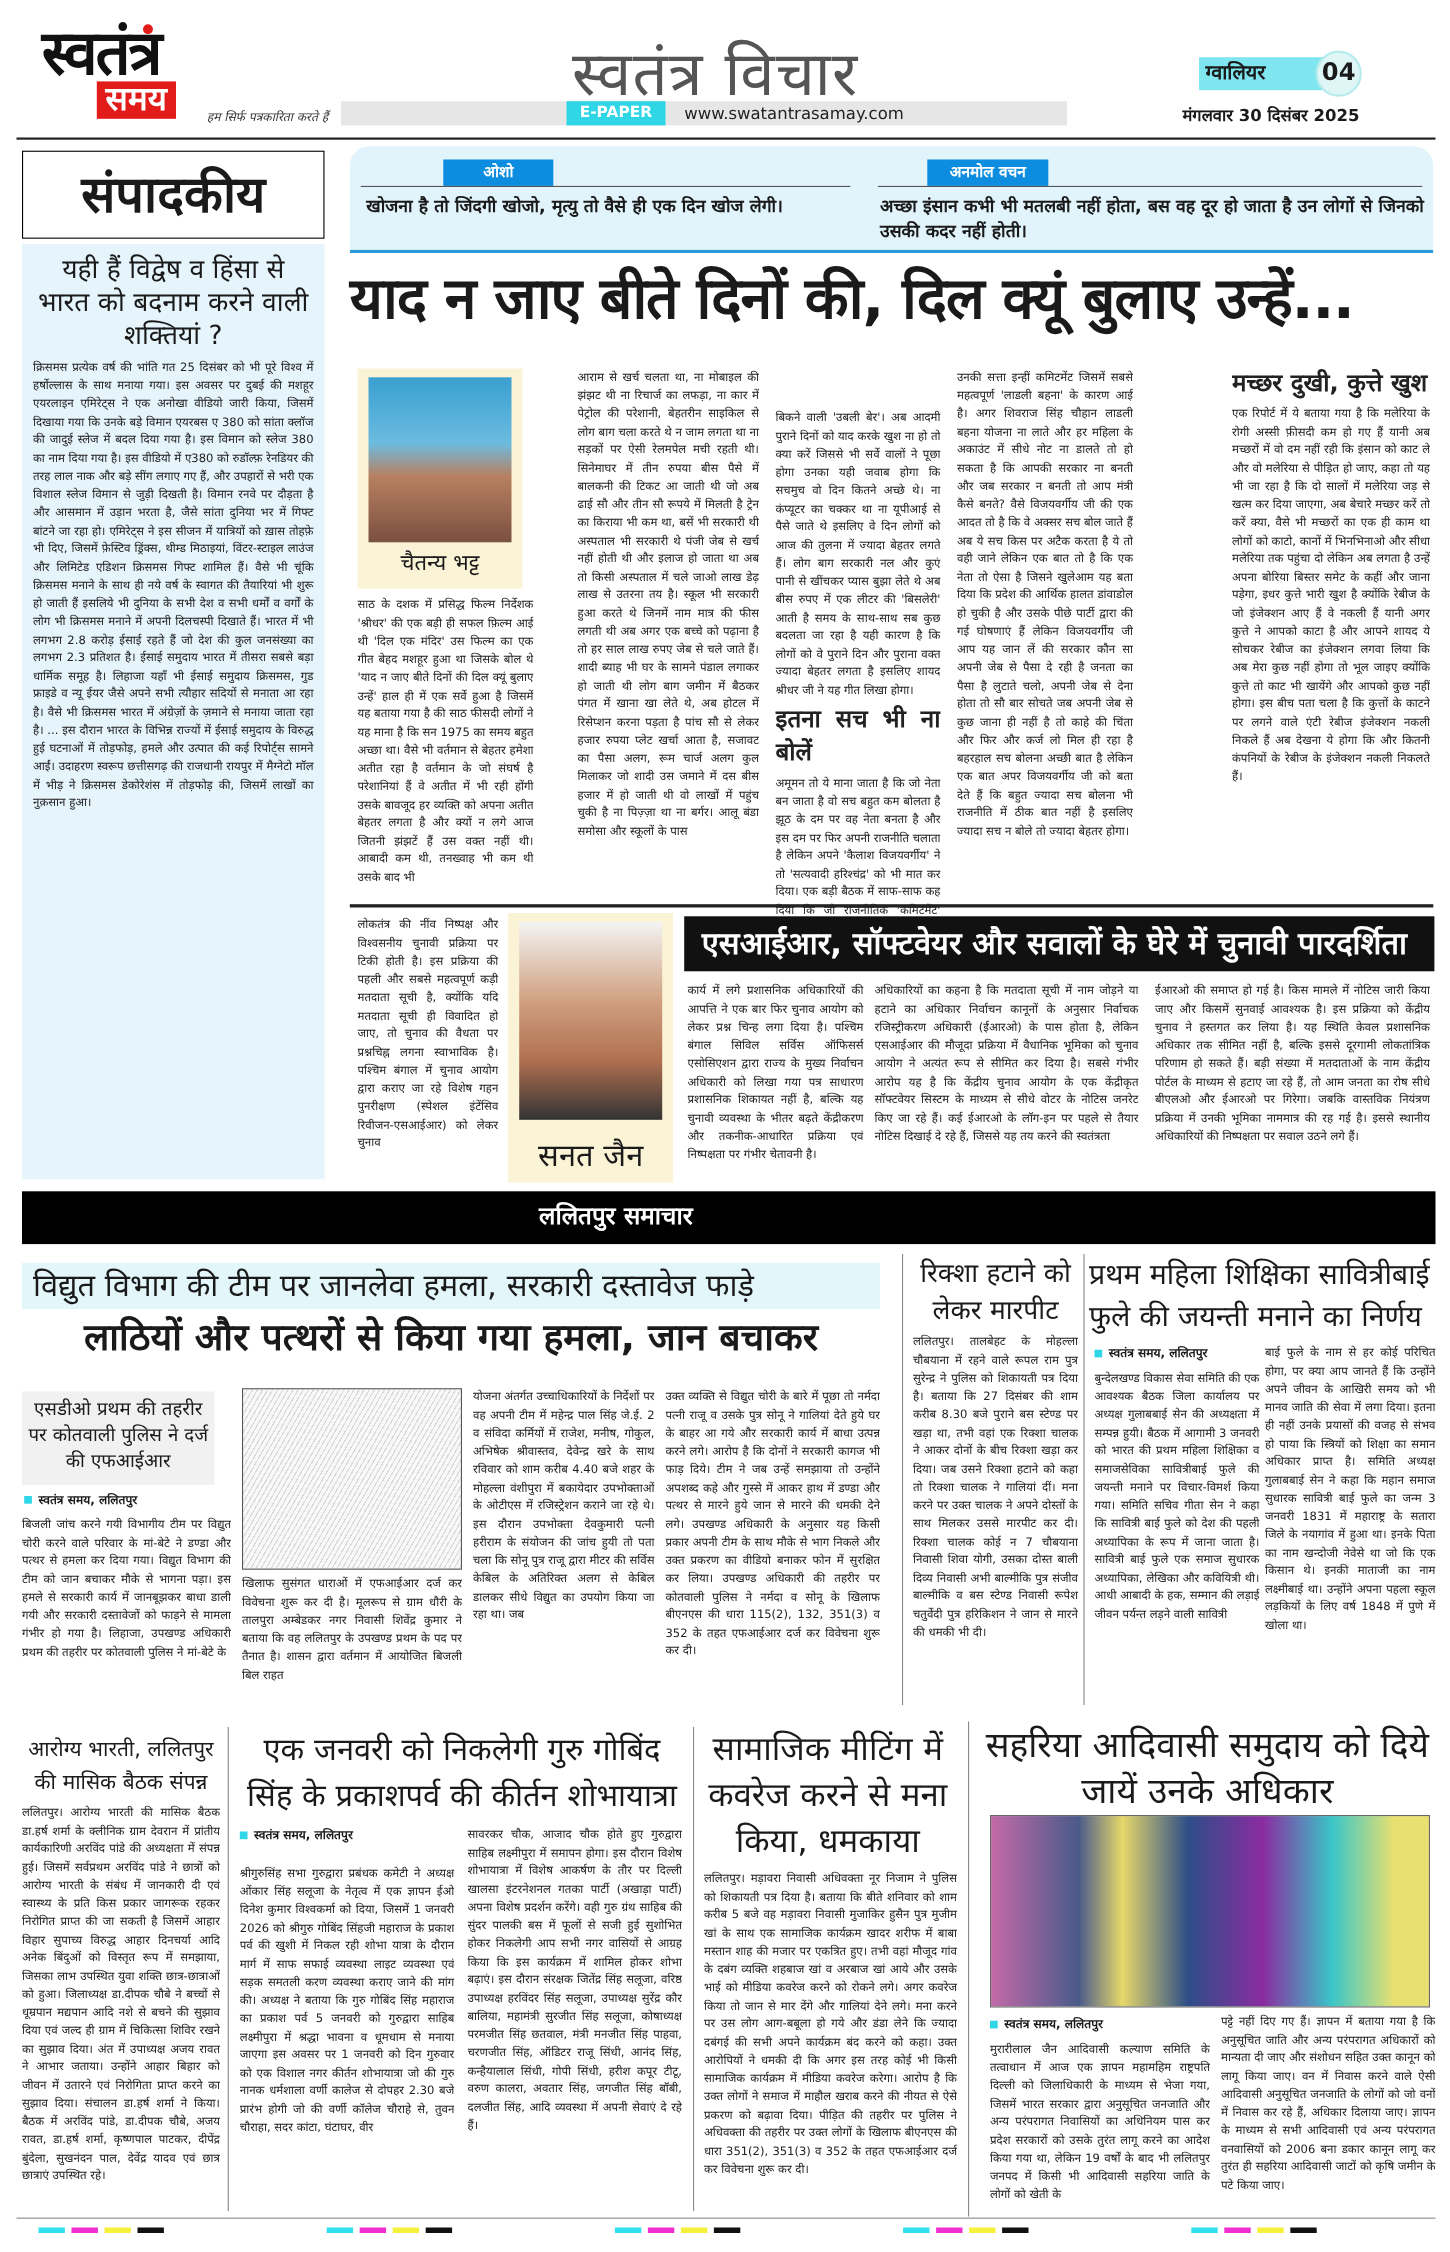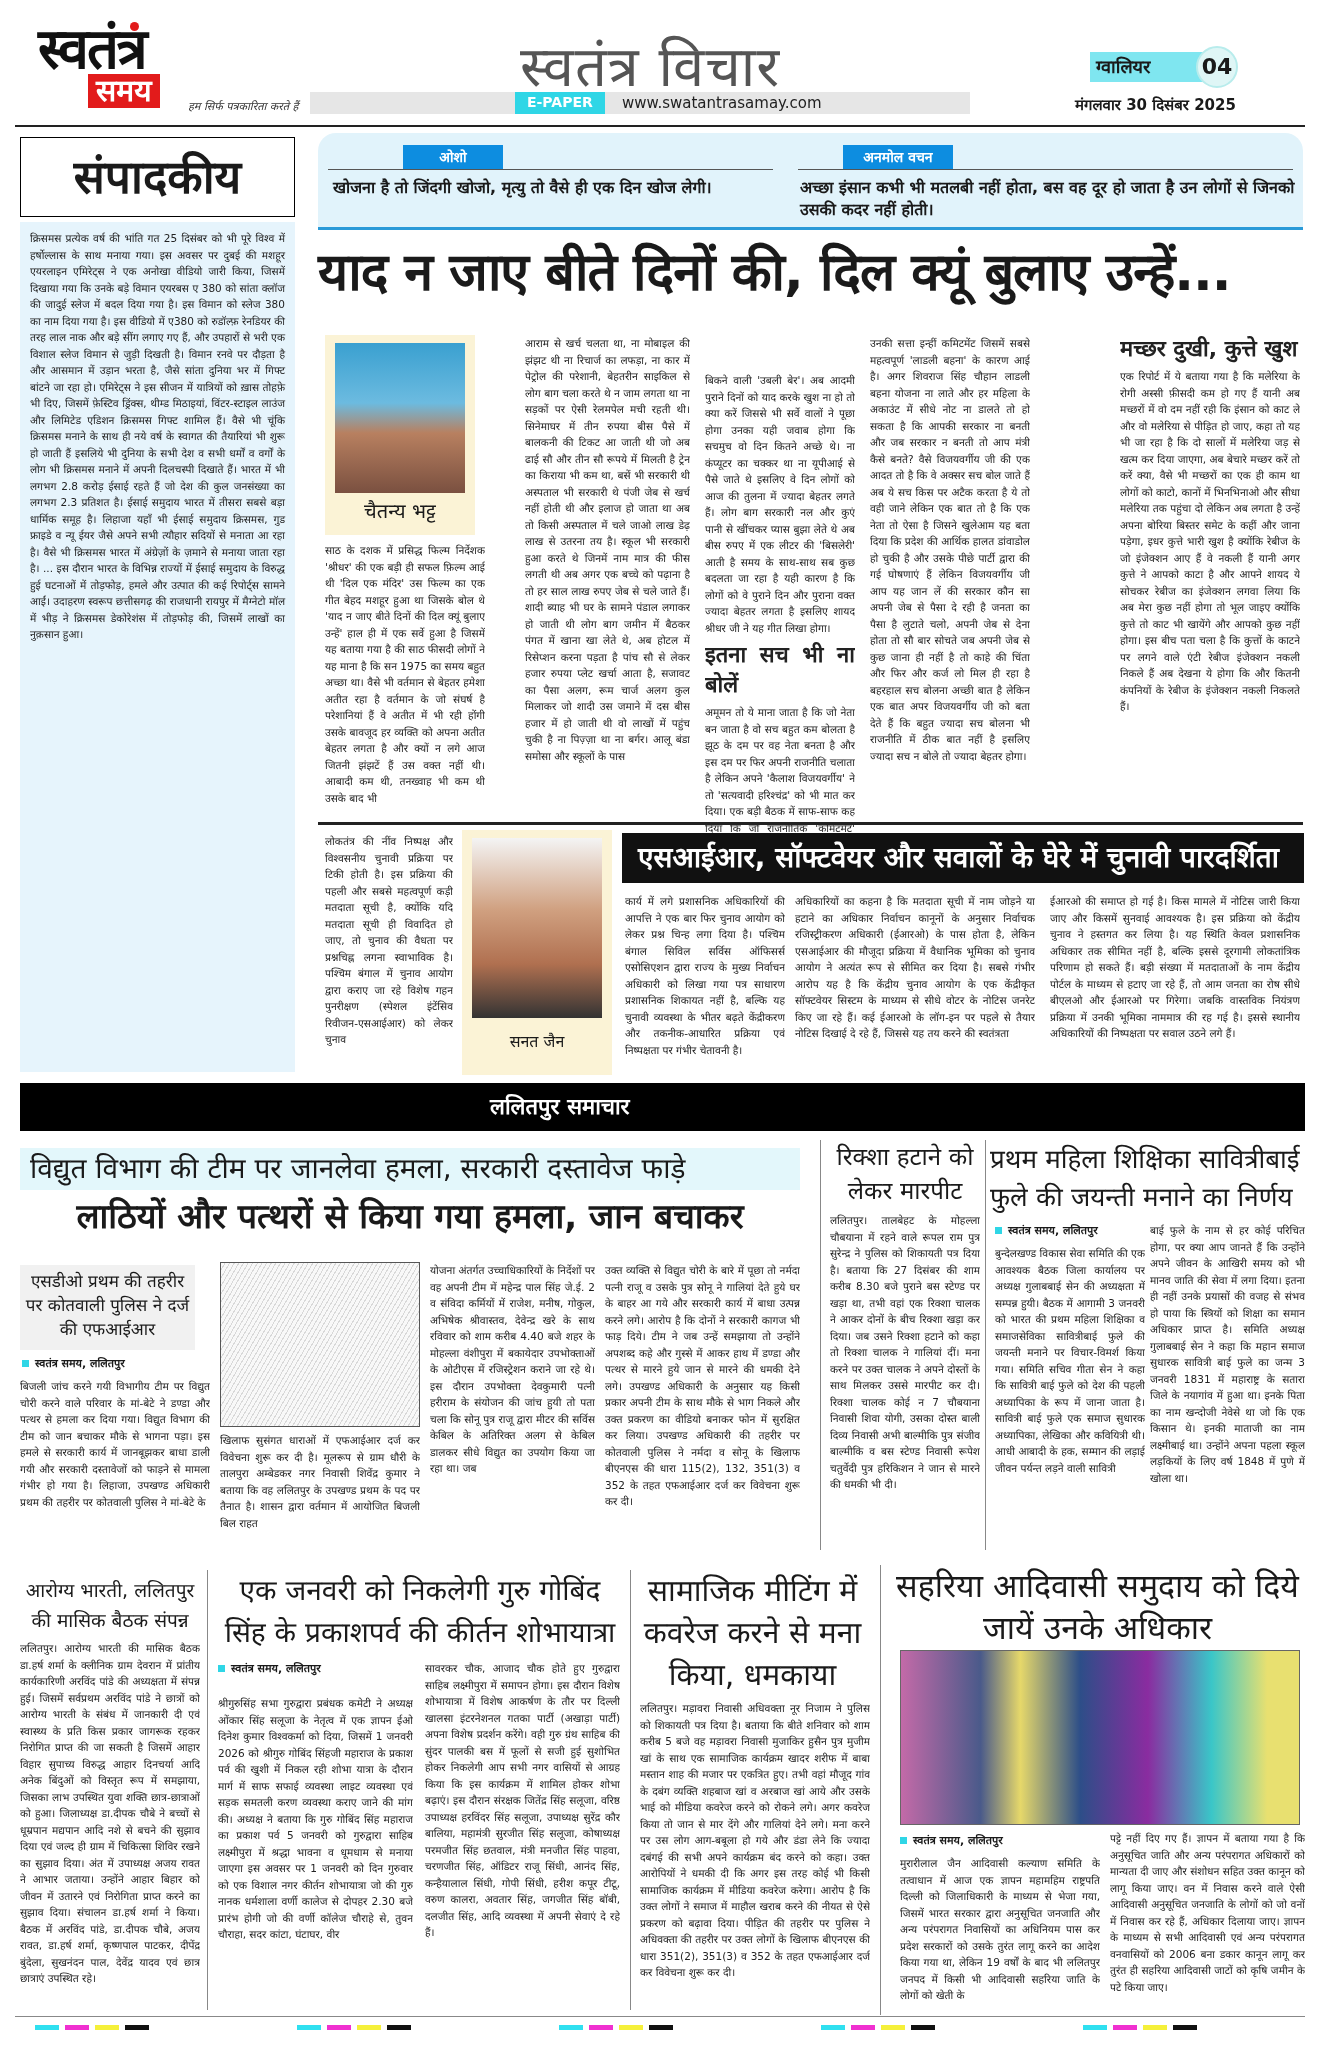--- a/index.html
+++ b/index.html
@@ -72,20 +72,21 @@
 <div class="abs epaper-bar"></div>
 <div class="abs epaper-tag">E-PAPER</div>
 <div class="abs website">www.swatantrasamay.com</div>
 <div class="abs city-box">ग्वालियर</div>
 <div class="abs page-num">04</div>
 <div class="abs date">मंगलवार 30 दिसंबर 2025</div>
 <div class="abs rule-top"></div>
 
 <div class="abs sampadakiya-box">संपादकीय</div>
 <div class="abs edit-panel">
+  <div class="edit-title">यही हैं विद्वेष व हिंसा से भारत को बदनाम करने वाली शक्तियां ?</div>
   <div class="body-text">क्रिसमस प्रत्येक वर्ष की भांति गत 25 दिसंबर को भी पूरे विश्व में हर्षोल्लास के साथ मनाया गया। इस अवसर पर दुबई की मशहूर एयरलाइन एमिरेट्स ने एक अनोखा वीडियो जारी किया, जिसमें दिखाया गया कि उनके बड़े विमान एयरबस ए 380 को सांता क्लॉज की जादुई स्लेज में बदल दिया गया है। इस विमान को स्लेज 380 का नाम दिया गया है। इस वीडियो में ए380 को रुडॉल्फ़ रेनडियर की तरह लाल नाक और बड़े सींग लगाए गए हैं, और उपहारों से भरी एक विशाल स्लेज विमान से जुड़ी दिखती है। विमान रनवे पर दौड़ता है और आसमान में उड़ान भरता है, जैसे सांता दुनिया भर में गिफ्ट बांटने जा रहा हो। एमिरेट्स ने इस सीजन में यात्रियों को ख़ास तोहफ़े भी दिए, जिसमें फ़ेस्टिव ड्रिंक्स, थीम्ड मिठाइयां, विंटर-स्टाइल लाउंज और लिमिटेड एडिशन क्रिसमस गिफ्ट शामिल हैं। वैसे भी चूंकि क्रिसमस मनाने के साथ ही नये वर्ष के स्वागत की तैयारियां भी शुरू हो जाती हैं इसलिये भी दुनिया के सभी देश व सभी धर्मों व वर्गों के लोग भी क्रिसमस मनाने में अपनी दिलचस्पी दिखाते हैं। भारत में भी लगभग 2.8 करोड़ ईसाई रहते हैं जो देश की कुल जनसंख्या का लगभग 2.3 प्रतिशत है। ईसाई समुदाय भारत में तीसरा सबसे बड़ा धार्मिक समूह है। लिहाजा यहाँ भी ईसाई समुदाय क्रिसमस, गुड फ्राइडे व न्यू ईयर जैसे अपने सभी त्यौहार सदियों से मनाता आ रहा है। वैसे भी क्रिसमस भारत में अंग्रेज़ों के ज़माने से मनाया जाता रहा है। ... इस दौरान भारत के विभिन्न राज्यों में ईसाई समुदाय के विरुद्ध हुई घटनाओं में तोड़फोड़, हमले और उत्पात की कई रिपोर्ट्स सामने आईं। उदाहरण स्वरूप छत्तीसगढ़ की राजधानी रायपुर में मैग्नेटो मॉल में भीड़ ने क्रिसमस डेकोरेशंस में तोड़फोड़ की, जिसमें लाखों का नुक़सान हुआ।</div>
 </div>
 
 <div class="abs quote-panel">
   <div class="quote-tab" style="left:85px;width:100px;">ओशो</div>
   <div class="quote-rule" style="left:10px;width:445px;"></div>
   <div class="quote-text" style="left:15px;width:440px;">खोजना है तो जिंदगी खोजो, मृत्यु तो वैसे ही एक दिन खोज लेगी।</div>
   <div class="quote-tab" style="width: 110px; margin-left: 0px; left: 525px;">अनमोल वचन</div>
   <div class="quote-rule" style="left: 480px; width: 495px;"></div>
 </div>
@@ -108,21 +109,21 @@
 <div class="col" style="left:870px;top:335px;width:160px;height:485px;overflow:hidden;">उनकी सत्ता इन्हीं कमिटमेंट जिसमें सबसे महत्वपूर्ण 'लाडली बहना' के कारण आई है। अगर शिवराज सिंह चौहान लाडली बहना योजना ना लाते और हर महिला के अकाउंट में सीधे नोट ना डालते तो हो सकता है कि आपकी सरकार ना बनती और जब सरकार न बनती तो आप मंत्री कैसे बनते? वैसे विजयवर्गीय जी की एक आदत तो है कि वे अक्सर सच बोल जाते हैं अब ये सच किस पर अटैक करता है ये तो वही जाने लेकिन एक बात तो है कि एक नेता तो ऐसा है जिसने खुलेआम यह बता दिया कि प्रदेश की आर्थिक हालत डांवाडोल हो चुकी है और उसके पीछे पार्टी द्वारा की गई घोषणाएं हैं लेकिन विजयवर्गीय जी आप यह जान लें की सरकार कौन सा अपनी जेब से पैसा दे रही है जनता का पैसा है लुटाते चलो, अपनी जेब से देना होता तो सौ बार सोचते जब अपनी जेब से कुछ जाना ही नहीं है तो काहे की चिंता और फिर और कर्ज लो मिल ही रहा है बहरहाल सच बोलना अच्छी बात है लेकिन एक बात अपर विजयवर्गीय जी को बता देते हैं कि बहुत ज्यादा सच बोलना भी राजनीति में ठीक बात नहीं है इसलिए ज्यादा सच न बोले तो ज्यादा बेहतर होगा।</div>
 <div class="col" style="left:1120px;top:330px;width:180px;height:490px;overflow:hidden;">
   <div class="subhead">मच्छर दुखी, कुत्ते खुश</div>
   <div>एक रिपोर्ट में ये बताया गया है कि मलेरिया के रोगी अस्सी फ़ीसदी कम हो गए हैं यानी अब मच्छरों में वो दम नहीं रही कि इंसान को काट ले और वो मलेरिया से पीड़ित हो जाए, कहा तो यह भी जा रहा है कि दो सालों में मलेरिया जड़ से खत्म कर दिया जाएगा, अब बेचारे मच्छर करें तो करें क्या, वैसे भी मच्छरों का एक ही काम था लोगों को काटो, कानों में भिनभिनाओ और सीधा मलेरिया तक पहुंचा दो लेकिन अब लगता है उन्हें अपना बोरिया बिस्तर समेट के कहीं और जाना पड़ेगा, इधर कुत्ते भारी खुश है क्योंकि रेबीज के जो इंजेक्शन आए हैं वे नकली हैं यानी अगर कुत्ते ने आपको काटा है और आपने शायद ये सोचकर रेबीज का इंजेक्शन लगवा लिया कि अब मेरा कुछ नहीं होगा तो भूल जाइए क्योंकि कुत्ते तो काट भी खायेंगे और आपको कुछ नहीं होगा। इस बीच पता चला है कि कुत्तों के काटने पर लगने वाले एंटी रेबीज इंजेक्शन नकली निकले हैं अब देखना ये होगा कि और कितनी कंपनियों के रेबीज के इंजेक्शन नकली निकलते हैं।</div>
 </div>
 <div class="abs rule-section"></div>
 
 <div class="col" style="left:325px;top:833px;width:128px;height:240px;overflow:hidden;">लोकतंत्र की नींव निष्पक्ष और विश्वसनीय चुनावी प्रक्रिया पर टिकी होती है। इस प्रक्रिया की पहली और सबसे महत्वपूर्ण कड़ी मतदाता सूची है, क्योंकि यदि मतदाता सूची ही विवादित हो जाए, तो चुनाव की वैधता पर प्रश्नचिह्न लगना स्वाभाविक है। पश्चिम बंगाल में चुनाव आयोग द्वारा कराए जा रहे विशेष गहन पुनरीक्षण (स्पेशल इंटेंसिव रिवीजन-एसआईआर) को लेकर चुनाव</div>
 <div class="abs portrait" style="left:462px;top:830px;width:150px;height:245px;">
   <div class="photo" style="left:10px;top:8px;width:130px;height:180px;background:linear-gradient(180deg,#f4f4f4 0%,#d0a080 40%,#b07050 70%,#333 100%);"></div>
-  <div class="caption" style="top:200px;font-size:16px;">सनत जैन</div>
+  <div class="caption" style="top:200px;font-size:28px;">सनत जैन</div>
 </div>
 <div class="abs sir-head">एसआईआर, सॉफ्टवेयर और सवालों के घेरे में चुनावी पारदर्शिता</div>
 <div class="col" style="left:625px;top:893px;width:160px;height:178px;overflow:hidden;">कार्य में लगे प्रशासनिक अधिकारियों की आपत्ति ने एक बार फिर चुनाव आयोग को लेकर प्रश्न चिन्ह लगा दिया है। पश्चिम बंगाल सिविल सर्विस ऑफिसर्स एसोसिएशन द्वारा राज्य के मुख्य निर्वाचन अधिकारी को लिखा गया पत्र साधारण प्रशासनिक शिकायत नहीं है, बल्कि यह चुनावी व्यवस्था के भीतर बढ़ते केंद्रीकरण और तकनीक-आधारित प्रक्रिया एवं निष्पक्षता पर गंभीर चेतावनी है।</div>
 <div class="col" style="left:795px;top:893px;width:240px;height:178px;overflow:hidden;">अधिकारियों का कहना है कि मतदाता सूची में नाम जोड़ने या हटाने का अधिकार निर्वाचन कानूनों के अनुसार निर्वाचक रजिस्ट्रीकरण अधिकारी (ईआरओ) के पास होता है, लेकिन एसआईआर की मौजूदा प्रक्रिया में वैधानिक भूमिका को चुनाव आयोग ने अत्यंत रूप से सीमित कर दिया है। सबसे गंभीर आरोप यह है कि केंद्रीय चुनाव आयोग के एक केंद्रीकृत सॉफ्टवेयर सिस्टम के माध्यम से सीधे वोटर के नोटिस जनरेट किए जा रहे हैं। कई ईआरओ के लॉग-इन पर पहले से तैयार नोटिस दिखाई दे रहे हैं, जिससे यह तय करने की स्वतंत्रता</div>
 <div class="col" style="left:1050px;top:893px;width:250px;height:178px;overflow:hidden;">ईआरओ की समाप्त हो गई है। किस मामले में नोटिस जारी किया जाए और किसमें सुनवाई आवश्यक है। इस प्रक्रिया को केंद्रीय चुनाव ने हस्तगत कर लिया है। यह स्थिति केवल प्रशासनिक अधिकार तक सीमित नहीं है, बल्कि इससे दूरगामी लोकतांत्रिक परिणाम हो सकते हैं। बड़ी संख्या में मतदाताओं के नाम केंद्रीय पोर्टल के माध्यम से हटाए जा रहे हैं, तो आम जनता का रोष सीधे बीएलओ और ईआरओ पर गिरेगा। जबकि वास्तविक नियंत्रण प्रक्रिया में उनकी भूमिका नाममात्र की रह गई है। इससे स्थानीय अधिकारियों की निष्पक्षता पर सवाल उठने लगे हैं।</div>
 
 <div class="abs lalitpur-bar">ललितपुर समाचार</div>
 
 <div class="abs sub-banner">विद्युत विभाग की टीम पर जानलेवा हमला, सरकारी दस्तावेज फाड़े</div>
 <div class="abs big-hl">लाठियों और पत्थरों से किया गया हमला, जान बचाकर</div>

